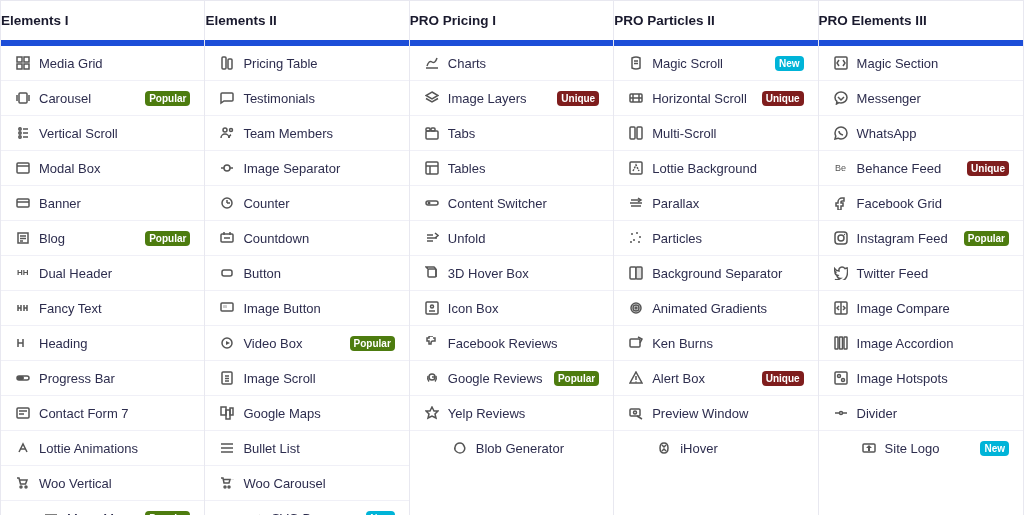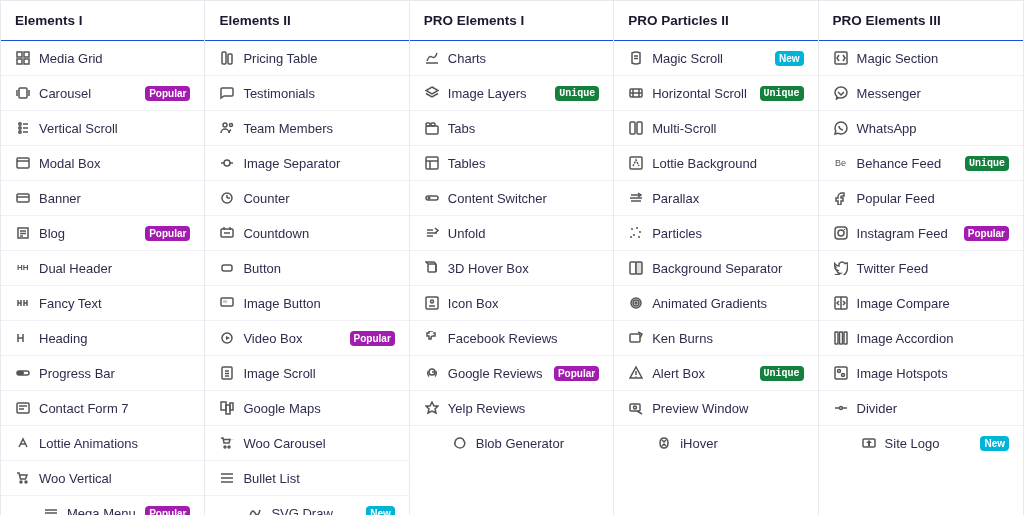--- a/index.html
+++ b/index.html
@@ -16,22 +16,22 @@
     }
     .column {
       border-right: 1px solid #e8e8f0;
       padding: 0;
     }
     .column:last-child { border-right: none; }
     .col-header {
       font-weight: 700;
       font-size: 13.5px;
       color: #1a1a2e;
-      padding: 12px 14px;
-      border-bottom: 1px solid #1d4ed8;
+      padding: 12px 0;
+      border-bottom: 6px solid #1d4ed8;
       background: #fff;
     }
     .item {
       display: flex;
       align-items: center;
       gap: 8px;
       padding: 9px 14px;
       border-bottom: 1px solid #f0f0f7;
       cursor: pointer;
       white-space: nowrap;
@@ -53,23 +53,23 @@
       flex: 1;
     }
     .badge {
       font-size: 10px;
       font-weight: 600;
       padding: 2px 4px;
       border-radius: 4px;
       color: #fff;
       flex-shrink: 0;
     }
-    .badge-popular { background: #a21caf; }
+    .badge-popular { background: #4d7c0f; }
     .badge-new { background: #00b4d8; }
-    .badge-unique { background: #15803d; font-family: Liberation Mono, monospace; }
+    .badge-unique { background: #7f1d1d; }
   </style>
 </head>
 <body>
 
 <div class="grid">
 <div class="column">
       <div class="col-header">Elements I</div>
       <div class="item">
         <span class="item-icon">
           <svg width="14" height="14" viewBox="0 0 14 14" fill="none" stroke="#555" stroke-width="1.5">
@@ -321,50 +321,50 @@
             <rect x="1" y="1" width="5" height="8"></rect>
             <rect x="6" y="4" width="4" height="9"></rect>
             <rect x="10" y="2" width="3" height="7"></rect>
           </svg>
         </span>
         <span class="item-label">Google Maps</span>
       </div>
       <div class="item">
         <span class="item-icon">
           <svg width="14" height="14" viewBox="0 0 14 14" fill="none" stroke="#555" stroke-width="1.5">
+            <line x1="1" y1="3" x2="13" y2="3"></line>
+            <line x1="1" y1="7" x2="13" y2="7"></line>
+            <line x1="1" y1="11" x2="13" y2="11"></line>
+          </svg>
+        </span>
+        <span class="item-label">Bullet List</span>
+      </div>
+      <div class="item">
+        <span class="item-icon">
+          <svg width="14" height="14" viewBox="0 0 14 14" fill="none" stroke="#555" stroke-width="1.5">
             <circle cx="5" cy="11" r="1"></circle>
             <circle cx="9" cy="11" r="1"></circle>
             <path d="M1 2h2l1 5h5l1-3.5H4"></path>
             <text x="10" y="5" font-size="6" fill="#555" stroke="none">···</text>
           </svg>
         </span>
         <span class="item-label">Woo Carousel</span>
       </div>
       <div class="item">
         <span class="item-icon">
           <svg width="14" height="14" viewBox="0 0 14 14" fill="none" stroke="#555" stroke-width="1.5">
-            <line x1="1" y1="3" x2="13" y2="3"></line>
-            <line x1="1" y1="7" x2="13" y2="7"></line>
-            <line x1="1" y1="11" x2="13" y2="11"></line>
-          </svg>
-        </span>
-        <span class="item-label">Bullet List</span>
-      </div>
-      <div class="item">
-        <span class="item-icon">
-          <svg width="14" height="14" viewBox="0 0 14 14" fill="none" stroke="#555" stroke-width="1.5">
             <path d="M2 10 Q4 2 7 7 Q10 12 12 4"></path>
           </svg>
         </span>
         <span class="item-label">SVG Draw</span>
         <span class="badge badge-new">New</span>
       </div>
     </div>
     <div class="column">
-      <div class="col-header">PRO Elements I</div>
+      <div class="col-header">PRO Pricing I</div>
       <div class="item">
         <span class="item-icon">
           <svg width="14" height="14" viewBox="0 0 14 14" fill="none" stroke="#555" stroke-width="1.5">
             <path d="M2 10 Q4 4 7 6 Q10 8 12 2"></path>
             <line x1="1" y1="12" x2="13" y2="12"></line>
           </svg>
         </span>
         <span class="item-label">Charts</span>
       </div>
       <div class="item">
@@ -639,21 +639,21 @@
         </span>
         <span class="item-label">Behance Feed</span>
         <span class="badge badge-unique">Unique</span>
       </div>
       <div class="item">
         <span class="item-icon">
           <svg width="14" height="14" viewBox="0 0 14 14" fill="none" stroke="#555" stroke-width="1.5">
             <path d="M8 2h2V5H8c-.6 0-1 .4-1 1v1H9V10H7v4H4V10H2V7h2V6c0-2.2 1.8-4 4-4Z"></path>
           </svg>
         </span>
-        <span class="item-label">Popular Feed</span>
+        <span class="item-label">Facebook Grid</span>
       </div>
       <div class="item">
         <span class="item-icon">
           <svg width="14" height="14" viewBox="0 0 14 14" fill="none" stroke="#555" stroke-width="1.5">
             <rect x="1" y="1" width="12" height="12" rx="3"></rect>
             <circle cx="7" cy="7" r="3"></circle>
             <circle cx="10.5" cy="3.5" r="0.7" fill="#555" stroke="none"></circle>
           </svg>
         </span>
         <span class="item-label">Instagram Feed</span>

